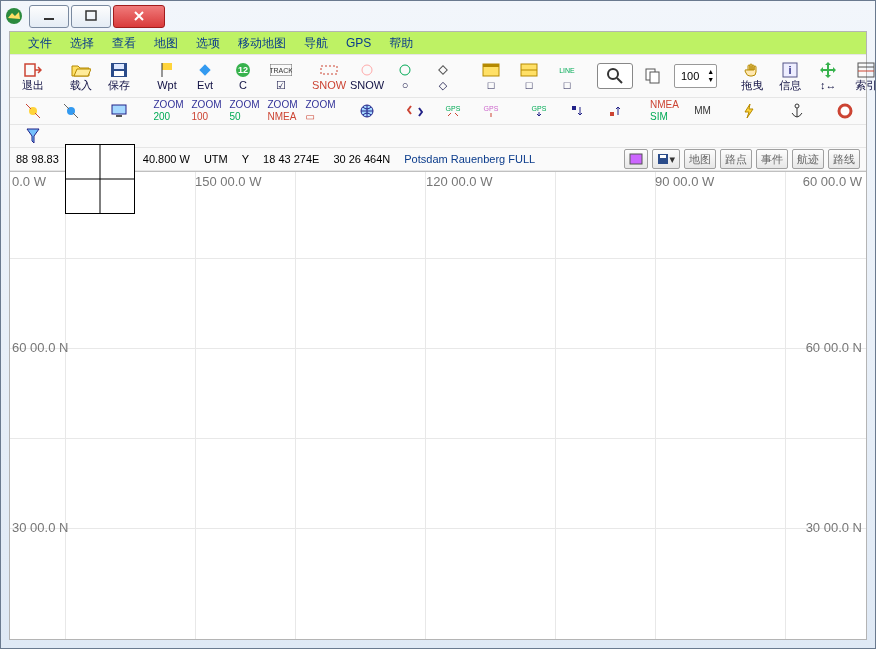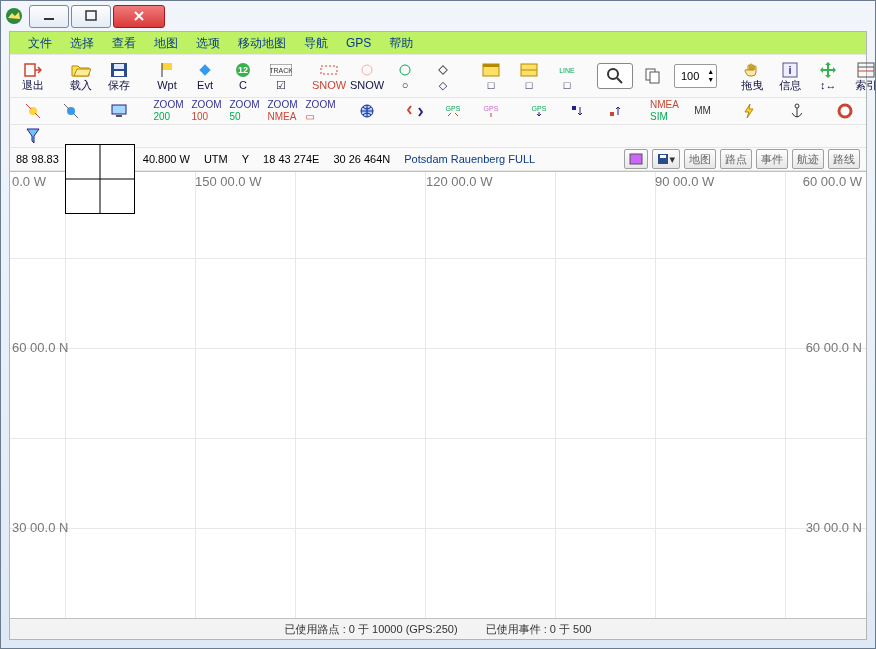--- a/index.html
+++ b/index.html
@@ -643,22 +643,16 @@
         <span class="grid-label" style="left:645px; top:2px">90 00.0 W</span>
         <span class="grid-label" style="right:4px; top:2px">60 00.0 W</span>
 
         <span class="grid-label" style="left:2px; top:168px">60 00.0 N</span>
         <span class="grid-label" style="right:4px; top:168px">60 00.0 N</span>
         <span class="grid-label" style="left:2px; top:348px">30 00.0 N</span>
         <span class="grid-label" style="right:4px; top:348px">30 00.0 N</span>
       </div>
     </div>
 
-    <div class="statusbar">
-      <div class="center">
-        <span>已使用路点 : 0 于 10000   (GPS:250)</span>
-        <span>已使用事件 : 0 于 500</span>
-      </div>
-    </div>
   </div>
 
   <div class="overlay-square" style="left:64px; top:143px; width:70px; height:70px"></div>
 </div>
 
 </body></html>

